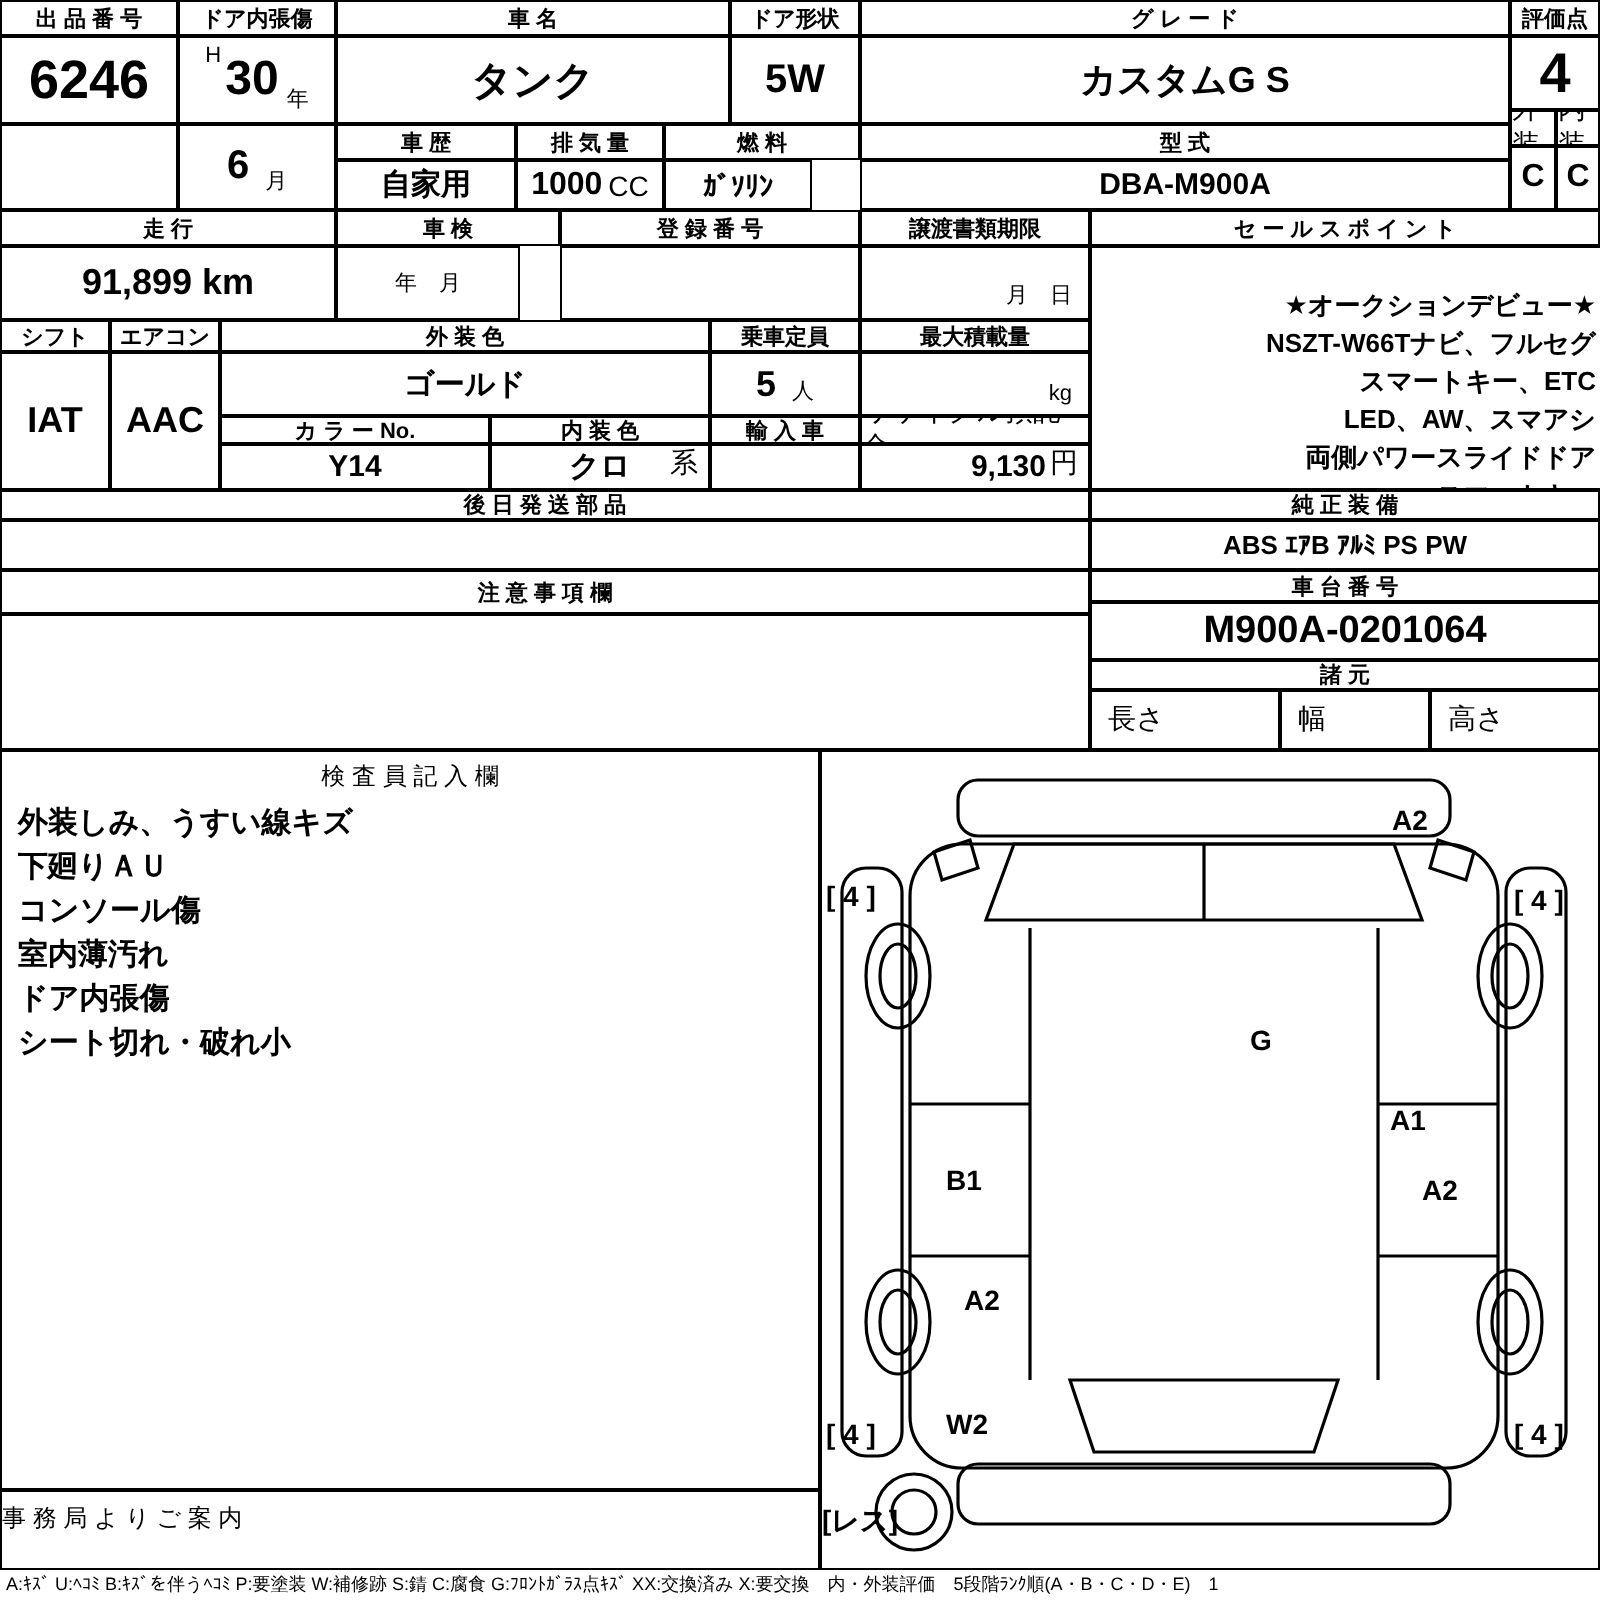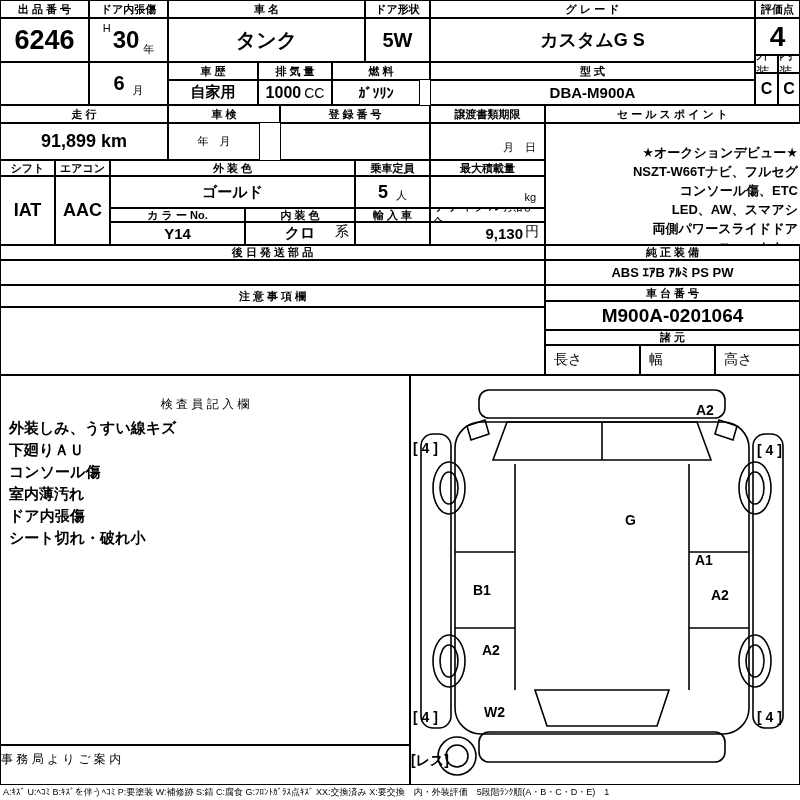--- a/index.html
+++ b/index.html
@@ -56,38 +56,38 @@
   <div class="cell v f16" style="left:778px;top:73px;width:22px;height:32px">C</div>
 
   <div class="cell lbl" style="left:168px;top:62px;width:90px;height:18px">車 歴</div>
   <div class="cell v f15" style="left:168px;top:80px;width:90px;height:25px">自家用</div>
   <div class="cell lbl" style="left:258px;top:62px;width:74px;height:18px">排 気 量</div>
   <div class="cell" style="left:258px;top:80px;width:74px;height:25px">
     <span class="v f16">1000</span>
     <span class="f10" style="align-self:flex-end;margin:0 0 3px 3px">CC</span>
   </div>
   <div class="cell lbl" style="left:332px;top:62px;width:98px;height:18px">燃 料</div>
-  <div class="cell v f14" style="left:332px;top:80px;width:88px;height:25px">ｶﾞｿﾘﾝ</div>
+  <div class="cell v f14" style="left:332px;top:80px;width:74px;height:25px">ｶﾞｿﾘﾝ</div>
   <div class="cell lbl" style="left:430px;top:62px;width:325px;height:18px">型 式</div>
   <div class="cell v f15" style="left:430px;top:80px;width:325px;height:25px">DBA-M900A</div>
 
   <div class="cell lbl" style="left:0;top:105px;width:168px;height:18px">走 行</div>
   <div class="cell v f18" style="left:0;top:123px;width:168px;height:37px">91,899 km</div>
   <div class="cell lbl" style="left:168px;top:105px;width:112px;height:18px">車 検</div>
   <div class="cell f11" style="left:168px;top:123px;width:92px;height:37px">年　月</div>
   <div class="cell lbl" style="left:280px;top:105px;width:150px;height:18px">登 録 番 号</div>
   <div class="cell" style="left:280px;top:123px;width:150px;height:37px"></div>
   <div class="cell lbl" style="left:430px;top:105px;width:115px;height:18px">譲渡書類期限</div>
   <div class="cell f11 right" style="left:430px;top:123px;width:115px;height:37px;padding:0 8px 4px 0;align-items:flex-end">月　日</div>
 
   <div class="cell lbl" style="left:545px;top:105px;width:255px;height:18px">セ ー ル ス ポ イ ン ト</div>
   <div class="cell col saleslines" style="left:545px;top:123px;width:260px;height:122px;align-items:flex-end;justify-content:flex-start;padding:19px 6px">
     <div>★オークションデビュー★</div>
     <div>NSZT-W66Tナビ、フルセグ</div>
-    <div>コンソール傷、ETC</div>
+    <div>スマートキー、ETC</div>
     <div>LED、AW、スマアシ</div>
     <div>両側パワースライドドア</div>
     <div>スマートキー</div>
   </div>
 
   <div class="cell lbl" style="left:0;top:160px;width:55px;height:16px">シフト</div>
   <div class="cell v f18" style="left:0;top:176px;width:55px;height:69px">IAT</div>
   <div class="cell lbl" style="left:55px;top:160px;width:55px;height:16px">エアコン</div>
   <div class="cell v f18" style="left:55px;top:176px;width:55px;height:69px">AAC</div>
 
@@ -125,21 +125,21 @@
   <div class="cell" style="left:0;top:307px;width:545px;height:68px"></div>
 
   <div class="cell lbl" style="left:545px;top:285px;width:255px;height:16px">車 台 番 号</div>
   <div class="cell v" style="left:545px;top:301px;width:255px;height:29px;font-size:19px">M900A-0201064</div>
   <div class="cell lbl" style="left:545px;top:330px;width:255px;height:15px">諸 元</div>
   <div class="cell f10 left" style="left:545px;top:345px;width:95px;height:30px;padding-left:8px">長さ</div>
   <div class="cell f10 left" style="left:640px;top:345px;width:75px;height:30px;padding-left:8px">幅</div>
   <div class="cell f10 left" style="left:715px;top:345px;width:85px;height:30px;padding-left:8px">高さ</div>
 
   <div class="cell col" style="left:0;top:375px;width:410px;height:370px;justify-content:flex-start">
-    <div class="f12" style="width:100%;text-align:center;margin-top:20px">検 査 員 記 入 欄</div>
+    <div class="f12" style="width:100%;text-align:center;margin-top:4px">検 査 員 記 入 欄</div>
     <div class="insplines" style="align-self:flex-start;padding:4px 8px">
       <div>外装しみ、うすい線キズ</div>
       <div>下廻りＡＵ</div>
       <div>コンソール傷</div>
       <div>室内薄汚れ</div>
       <div>ドア内張傷</div>
       <div>シート切れ・破れ小</div>
     </div>
   </div>
 
@@ -188,21 +188,21 @@
       <circle cx="46" cy="380" r="11"></circle>
     </svg>
     <div class="dlbl" style="left:285px;top:26px">A2</div>
     <div class="dlbl f13" style="left:2px;top:64px">[ 4 ]</div>
     <div class="dlbl f13" style="left:346px;top:66px">[ 4 ]</div>
     <div class="dlbl" style="left:214px;top:136px">G</div>
     <div class="dlbl" style="left:284px;top:176px">A1</div>
     <div class="dlbl" style="left:62px;top:206px">B1</div>
     <div class="dlbl" style="left:300px;top:211px">A2</div>
     <div class="dlbl" style="left:71px;top:266px">A2</div>
-    <div class="dlbl" style="left:73px;top:328px">W2</div>
+    <div class="dlbl" style="left:62px;top:328px">W2</div>
     <div class="dlbl f13" style="left:2px;top:333px">[ 4 ]</div>
     <div class="dlbl f13" style="left:346px;top:333px">[ 4 ]</div>
     <div class="dlbl f13" style="left:0;top:376px">[レス]</div>
   </div>
 
   <div class="legend">A:ｷｽﾞ U:ﾍｺﾐ B:ｷｽﾞを伴うﾍｺﾐ P:要塗装 W:補修跡 S:錆 C:腐食 G:ﾌﾛﾝﾄｶﾞﾗｽ点ｷｽﾞ XX:交換済み X:要交換　内・外装評価　5段階ﾗﾝｸ順(A・B・C・D・E)　1</div>
 
 </div>
 
 </body></html>

